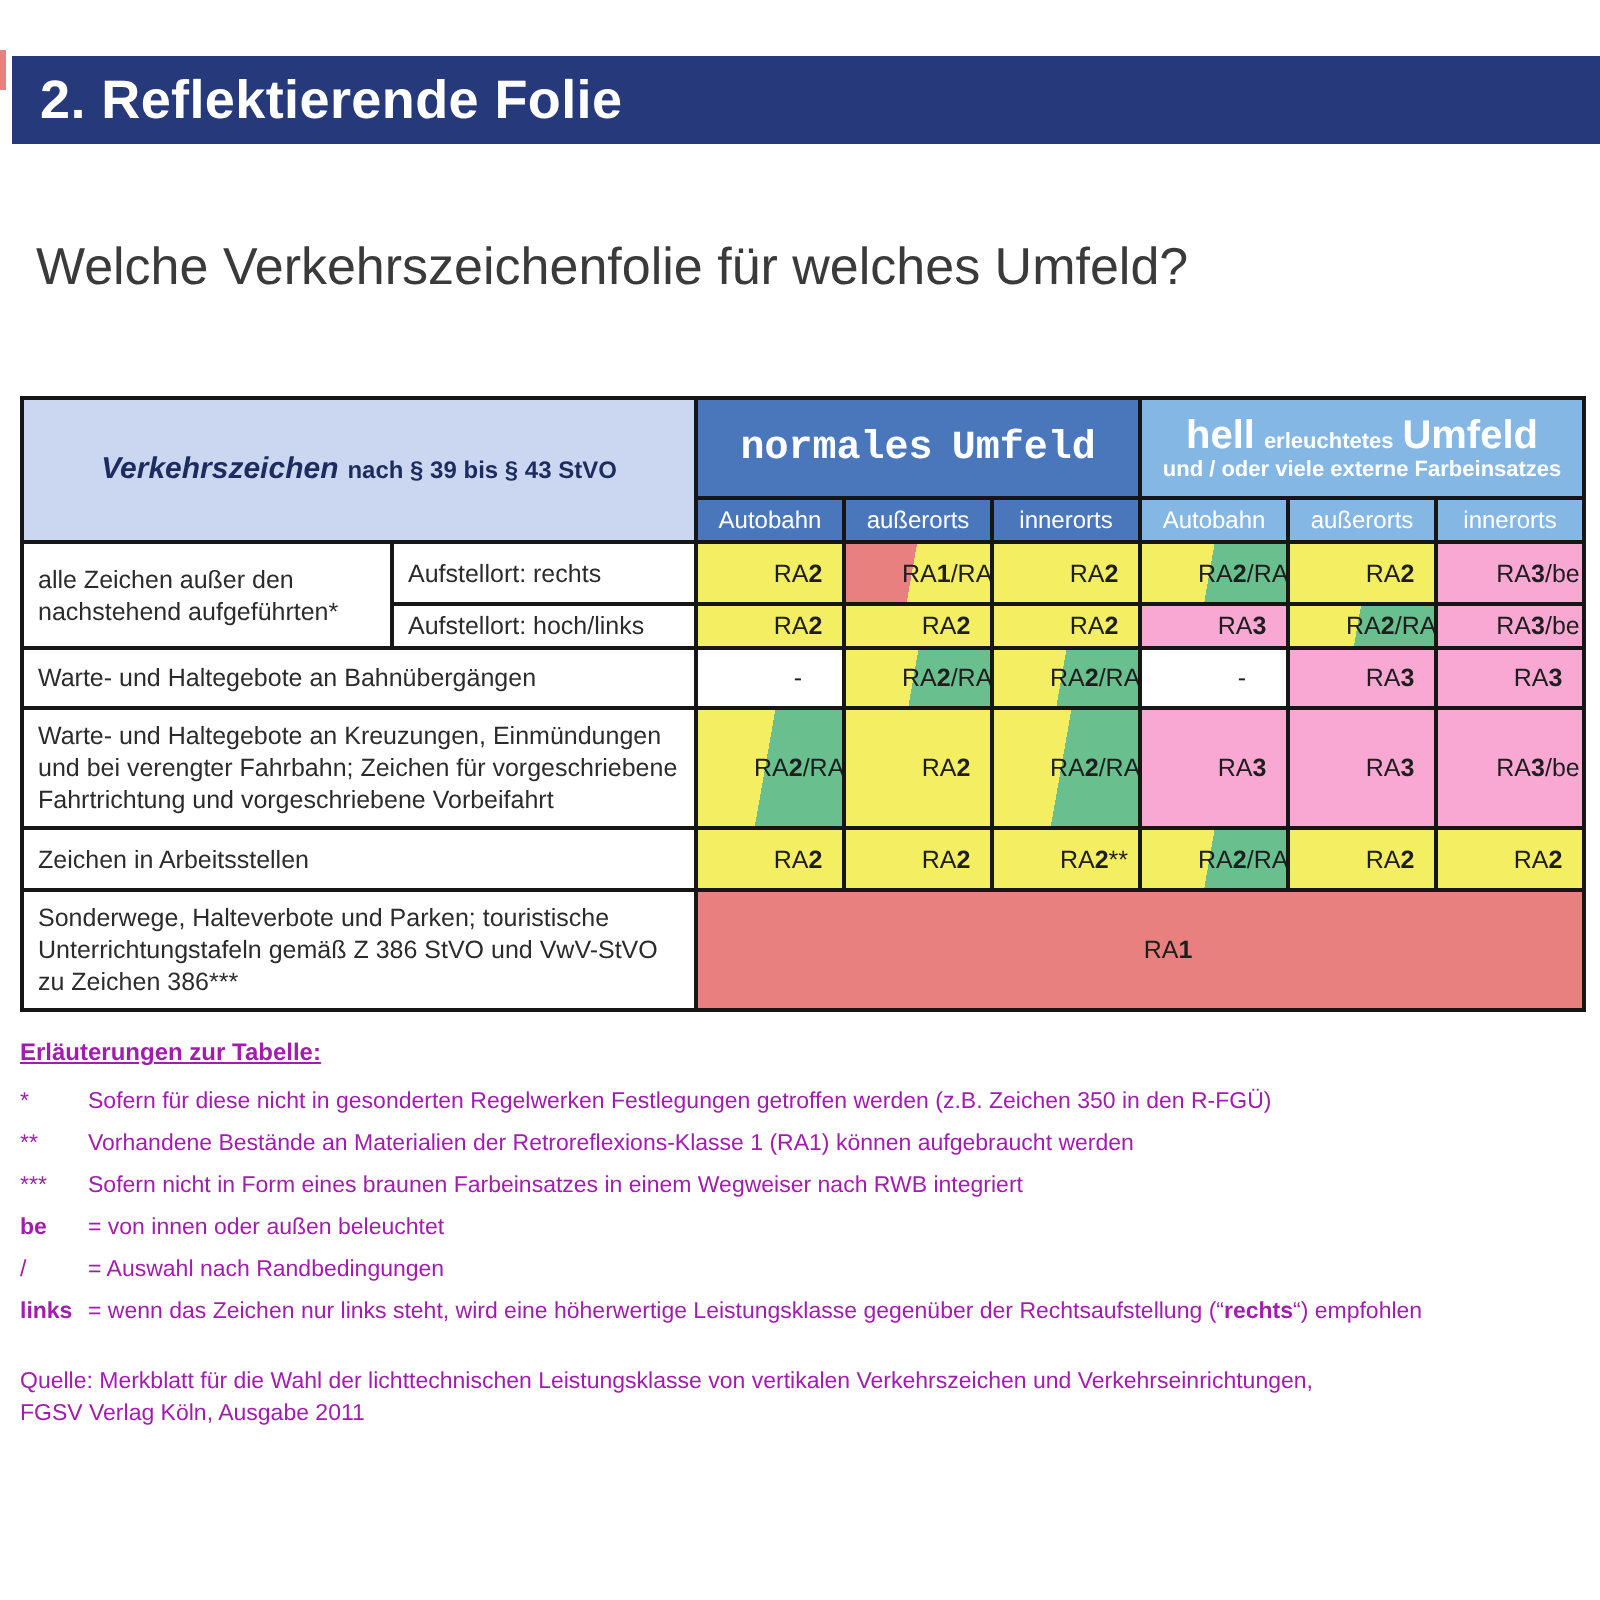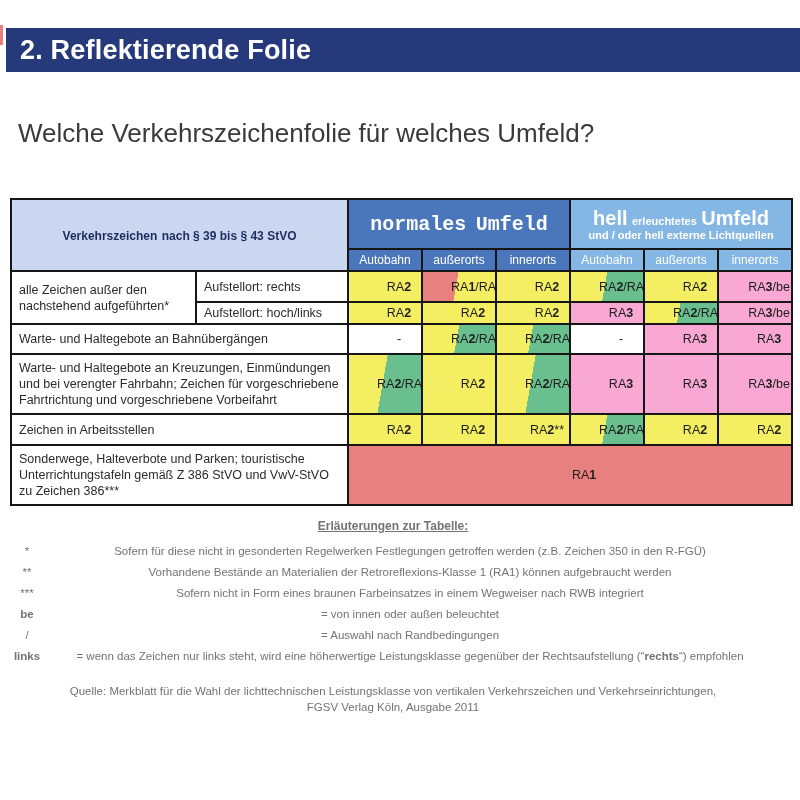--- a/index.html
+++ b/index.html
@@ -14,21 +14,21 @@
 
   .question{position:absolute;top:118px;left:18px;font-size:26px;color:#3a3a3a;}
 
   
   .table-wrap{position:absolute;top:198px;left:10px;}
   table{border-collapse:collapse;table-layout:fixed;width:783px;}
   td,th{border:2px solid #161616;padding:0;overflow:hidden;}
   .hdr-row1{height:50px;}
   .hdr-row2{height:22px;}
   .corner{background:#cbd7f1;color:#1e2b5e;text-align:center;vertical-align:middle;}
-  .corner .t1{font-weight:bold;font-size:12px;}
+  .corner .t1{font-weight:bold;font-size:15px;font-style:italic;}
   .corner .t2{font-size:12px;text-align:right;}
   .grp{color:#fff;text-align:center;vertical-align:middle;}
   .grp-normal{background:#4a76bb;font-family:Liberation Mono, monospace;}
   .grp-bright{background:#85b7e4;line-height:1.12;}
   .w-big{font-size:20px;}
   .w-bold{font-size:20px;font-weight:bold;}
   .w-small{font-size:11px;}
   .grp-sub{font-size:11px;display:block;}
   .sub{color:#fff;font-size:12px;text-align:center;vertical-align:middle;font-weight:normal;}
   .sub-normal{background:#4a76bb;}
@@ -38,21 +38,21 @@
   .value{font-size:12.5px;color:#1e1e1e;text-align:center;vertical-align:middle;padding-left:28px;}
   .value b{font-weight:bold;}
   .bg-yellow{background:#f4ee62;}
   .bg-green{background:#f9a8d4;}
   .bg-red{background:#e8807f;}
   .bg-white{background:#ffffff;}
   .bg-yellow-green{background:linear-gradient(100deg,#f4ee62 47%,#6abf8f 47%);}
   .bg-red-yellow{background:linear-gradient(100deg,#e8807f 46%,#f4ee62 46%);}
 
   
-  .footnotes{position:absolute;top:519px;left:10px;right:24px;color:#737373;text-align:center;}
+  .footnotes{position:absolute;top:519px;left:10px;right:24px;color:#a21caf;}
   .fn-heading{font-size:12px;font-weight:bold;text-decoration:underline;margin-bottom:8px;}
   .fn-row{display:grid;grid-template-columns:34px 1fr;font-size:11.5px;line-height:21px;}
   .fn-marker{white-space:nowrap;}
   .fn-marker.bold{font-weight:bold;}
   .fn-text b{font-weight:bold;}
   .source{margin-top:16px;font-size:11.5px;line-height:16px;}
 </style>
 </head>
 <body>
 
@@ -85,21 +85,21 @@
             <span class="t2">nach § 39 bis § 43 StVO</span>
           </th>
           <th class="grp grp-normal" colspan="3">
             <span class="w-bold">normales</span>
             <span class="w-big">Umfeld</span>
           </th>
           <th class="grp grp-bright" colspan="3">
             <span class="w-bold">hell</span>
             <span class="w-small">erleuchtetes</span>
             <span class="w-big">Umfeld</span>
-            <span class="grp-sub">und / oder hell externe Lichtquellen</span>
+            <span class="grp-sub">und / oder viele externe Farbeinsatzes</span>
           </th>
         </tr>
         <tr class="hdr-row2">
           <th class="sub sub-normal">Autobahn</th>
           <th class="sub sub-normal">außerorts</th>
           <th class="sub sub-normal">innerorts</th>
           <th class="sub sub-bright">Autobahn</th>
           <th class="sub sub-bright">außerorts</th>
           <th class="sub sub-bright">innerorts</th>
         </tr>

